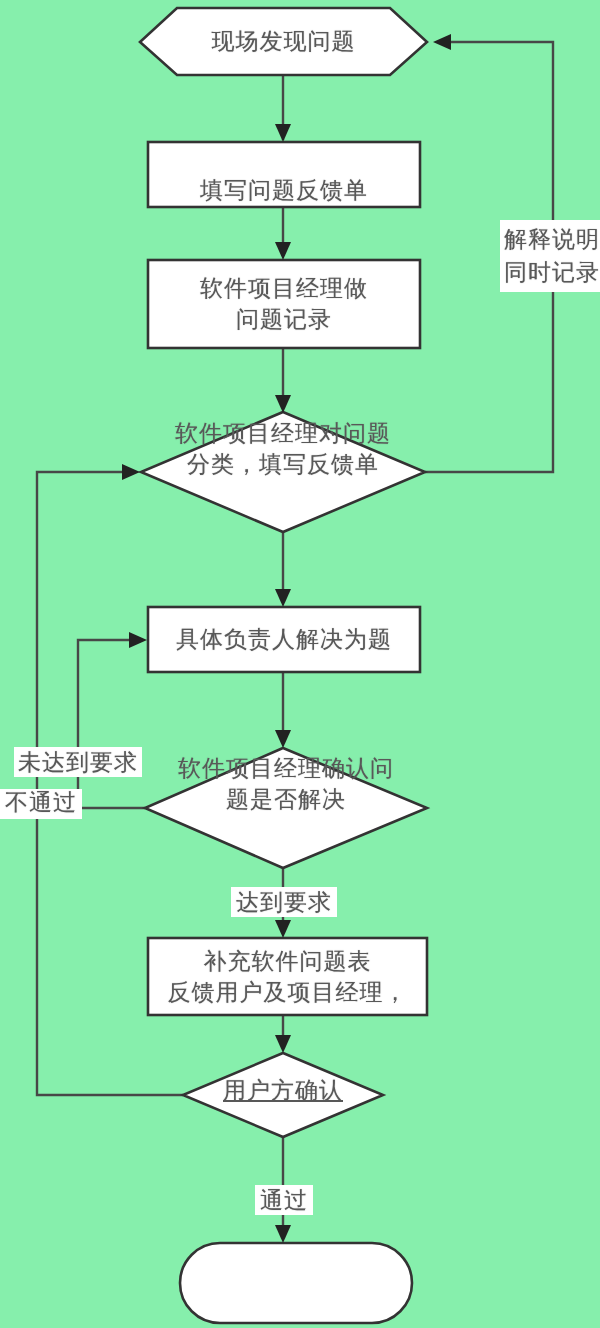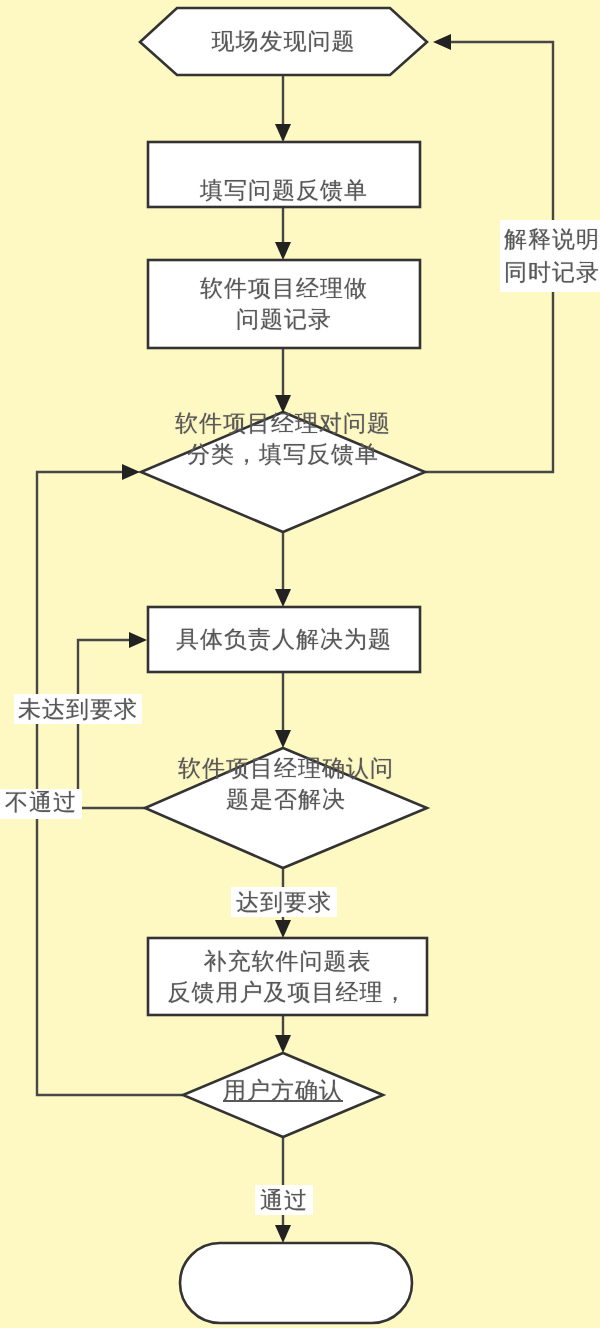--- a/index.html
+++ b/index.html
@@ -1,19 +1,19 @@
 <!DOCTYPE html>
 <html><head>
 <meta charset="utf-8">
 <style>
   html,body{margin:0;padding:0;background:#ffffff;}
   .canvas{
     position:relative;
     width:600px;height:1328px;
-    background:#fef9c3;
+    background:#86efac;
     font-family:"DejaVu Sans", sans-serif;
     overflow:hidden;
   }
   .layer{position:absolute;left:0;top:0;}
   .lbl{
     position:absolute;
     display:flex;flex-direction:column;
     align-items:center;justify-content:center;
     text-align:center;
     font-size:23px;
@@ -82,21 +82,21 @@
 
   <div class="lbl" style="left:148px;top:142px;width:272px;height:65px;margin-top:16px;">
     <span>填写问题反馈单</span>
   </div>
 
   <div class="lbl" style="left:148px;top:260px;width:272px;height:88px;">
     <span>软件项目经理做</span>
     <span>问题记录</span>
   </div>
 
-  <div class="lbl" style="left:141px;top:402px;width:284px;height:120px;padding-bottom:46px;box-sizing:border-box;align-items:center;">
+  <div class="lbl" style="left:141px;top:412px;width:284px;height:120px;padding-bottom:46px;box-sizing:border-box;align-items:center;">
     <span>软件项目经理对问题</span>
     <span>分类，填写反馈单</span>
   </div>
 
   <div class="lbl" style="left:148px;top:607px;width:272px;height:65px;">
     <span>具体负责人解决为题</span>
   </div>
 
   <div class="lbl" style="left:145px;top:748px;width:282px;height:120px;padding-bottom:48px;box-sizing:border-box;">
     <span>软件项目经理确认问</span>
@@ -111,21 +111,21 @@
   <div class="lbl" style="left:183px;top:1053px;width:200px;height:84px;padding-bottom:10px;box-sizing:border-box;text-decoration:underline;">
     <span>用户方确认</span>
   </div>
 
 
   <div class="lbl edge-lbl" style="left:500px;top:220px;width:104px;height:72px;line-height:33px;">
     <span>解释说明</span>
     <span>同时记录</span>
   </div>
 
-  <div class="lbl edge-lbl" style="left:14px;top:694px;width:128px;height:30px;">
+  <div class="lbl edge-lbl" style="left:14px;top:747px;width:128px;height:30px;">
     <span>未达到要求</span>
   </div>
 
   <div class="lbl edge-lbl" style="left:0px;top:789px;width:82px;height:30px;font-family:Liberation Mono, monospace;">
     <span>不通过</span>
   </div>
 
   <div class="lbl edge-lbl" style="left:231px;top:887px;width:106px;height:30px;">
     <span>达到要求</span>
   </div>

